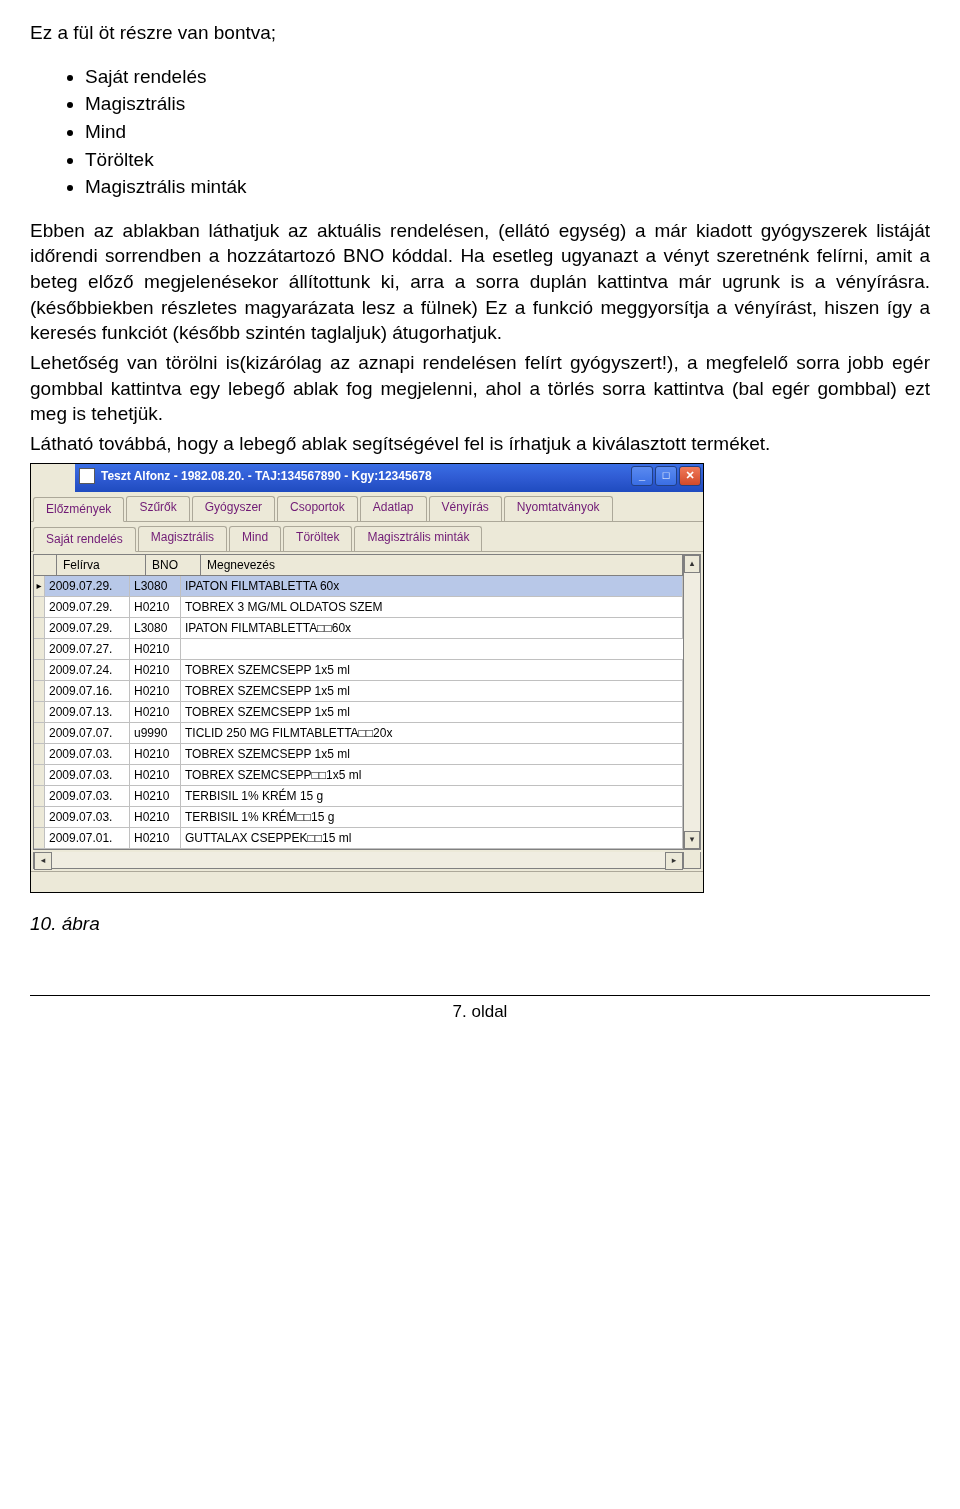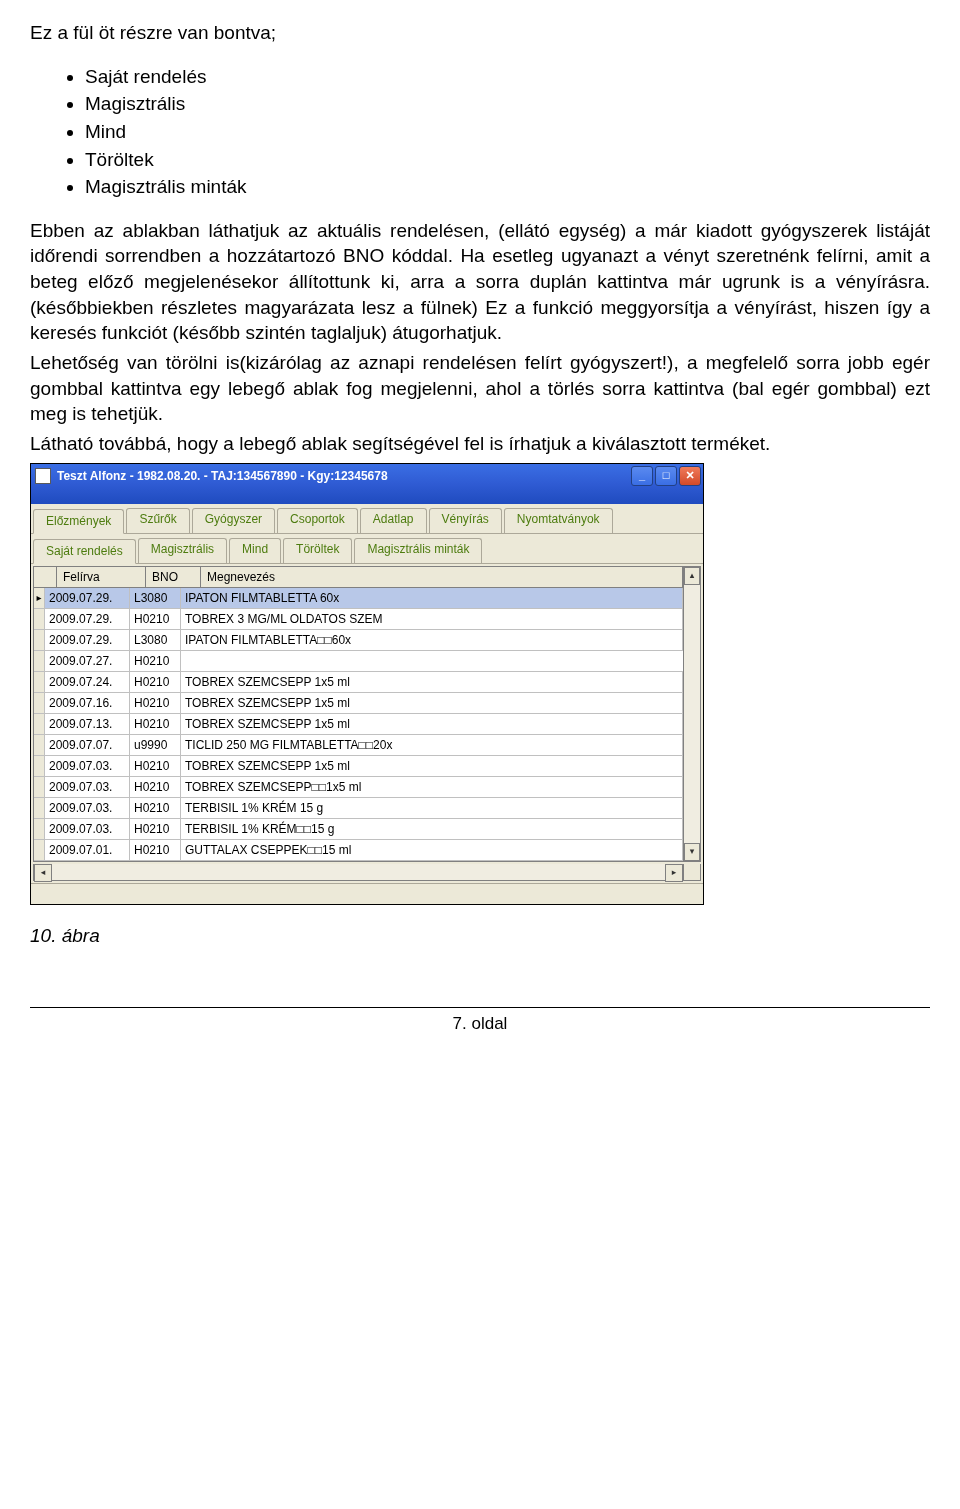--- a/index.html
+++ b/index.html
@@ -32,21 +32,22 @@
   }
   
   .titlebar {
     display: flex;
     align-items: center;
     height: 24px;
     background: linear-gradient(#3a6ee4, #2f5bd3 50%, #1f4bbf);
     color: #fff;
     font-size: 12px;
     font-weight: bold;
-    padding: 0 2px 16px 4px;
+    padding: 0 2px 4px 4px;
+    margin-left: 44px;
   }
   .titlebar .app-icon {
     width: 14px; height: 14px;
     background: #fff;
     border: 1px solid #5a5a5a;
     margin-right: 6px;
     font-size: 9px;
     line-height: 14px;
     text-align: center;
     color: #555;
@@ -78,21 +79,21 @@
   }
   .tab {
     border: 1px solid #aca899;
     border-bottom: none;
     border-top-left-radius: 3px;
     border-top-right-radius: 3px;
     background: #ece9d8;
     padding: 3px 12px 4px 12px;
     margin-right: 2px;
     cursor: pointer;
-    color: #4d7c0f;
+    color: #701a75;
   }
   .tab.active {
     background: #ece9d8;
     padding-top: 4px;
     padding-bottom: 5px;
     position: relative;
     top: 1px;
     border-bottom: 1px solid #ece9d8;
   }
 

